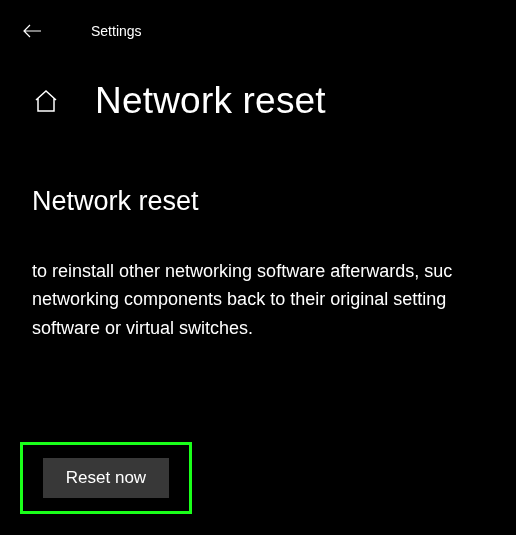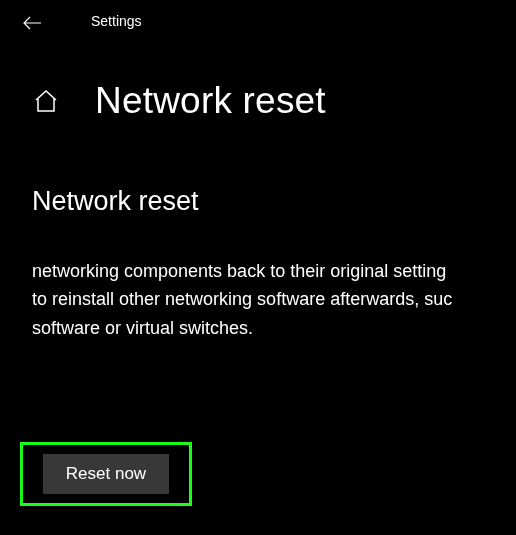--- a/index.html
+++ b/index.html
@@ -11,21 +11,21 @@
       width: 516px;
       height: 535px;
       background: #000000;
       color: #ffffff;
       font-family: "Segoe UI", -apple-system, sans-serif;
       overflow: hidden;
       position: relative;
     }
     .header {
       display: flex;
-      align-items: flex-start;
+      align-items: center;
       padding: 13px 8px 0 22px;
       height: 48px;
     }
     .back-arrow {
       width: 20px;
       height: 20px;
       display: flex;
       align-items: center;
       justify-content: center;
       cursor: pointer;
@@ -75,21 +75,21 @@
       font-size: 18px;
       font-weight: 400;
       color: #ffffff;
       margin-top: 41px;
     }
     .highlight-box {
       position: absolute;
       left: 20px;
       top: 442px;
       width: 172px;
-      height: 64px;
+      height: 72px;
       border: 3px solid #1aff1a;
       display: flex;
       align-items: center;
       justify-content: center;
     }
     .reset-button {
       background: #383838;
       color: #ffffff;
       border: none;
       padding: 10px 23px;
@@ -116,21 +116,21 @@
     <svg width="24" height="24" viewBox="0 0 24 24" fill="none">
       <path d="M2 11L12 2L22 11M4 9V22H20V9" stroke="#ffffff" stroke-width="1.5" fill="none"></path>
     </svg>
   </div>
   <h1 class="page-title">Network reset</h1>
 </div>
 
 <div class="content">
   <h2 class="subtitle">Network reset</h2>
   <div class="description">
+    <div>to reinstall other networking software afterwards, suc</div>
     <div>networking components back to their original setting</div>
-    <div>to reinstall other networking software afterwards, suc</div>
     <div>software or virtual switches.</div>
   </div>
 </div>
 
 <div class="highlight-box">
   <button class="reset-button">Reset now</button>
 </div>
 
 </body></html>

